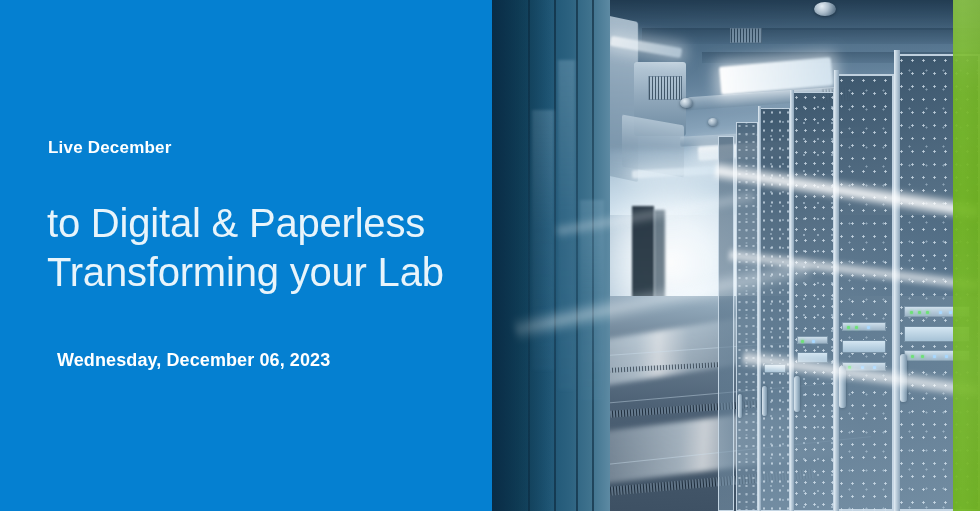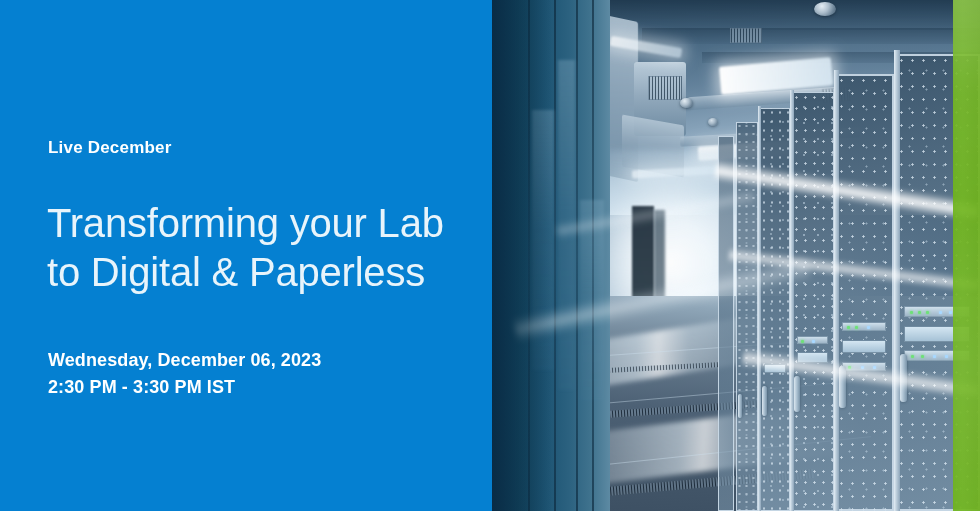--- a/index.html
+++ b/index.html
@@ -59,21 +59,21 @@
     position: absolute;
     left: 48px;
     top: 347px;
     font-size: 18px;
     font-weight: bold;
     color: #ffffff;
     line-height: 1.52;
     letter-spacing: 0.1px;
     white-space: nowrap;
   }
-  .datetime .dt-line { display: block; }
+  .datetime .dt-line { display: block; margin-left: 9px; }
 
   
   .photo {
     position: absolute;
     left: 492px;
     top: 0;
     width: 488px;
     height: 511px;
     overflow: hidden;
     background: #4a6880;
@@ -547,24 +547,23 @@
 
   <div class="green-strip">
     <div class="green-strip-sheen"></div>
   </div>
 
   <div class="text-panel">
 
     <div class="eyebrow">Live December</div>
 
     <div class="headline">
+      <span class="hl-line">to Digital &amp; Paperless</span>
       <span class="hl-line">Transforming your Lab</span>
-      <span class="hl-line">to Digital &amp; Paperless</span>
     </div>
 
     <div class="datetime">
       <span class="dt-line">Wednesday, December 06, 2023</span>
-      <span class="dt-line">2:30 PM - 3:30 PM IST</span>
     </div>
 
   </div>
 
 </div>
 
 </body></html>

